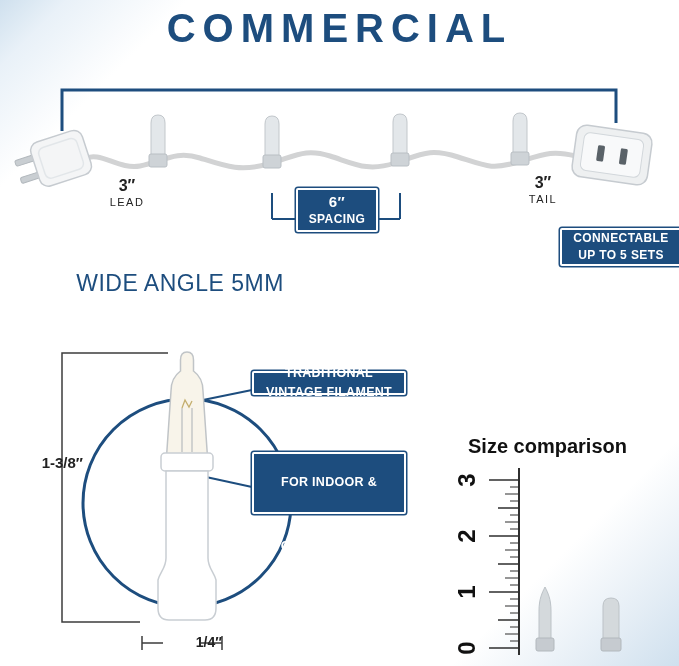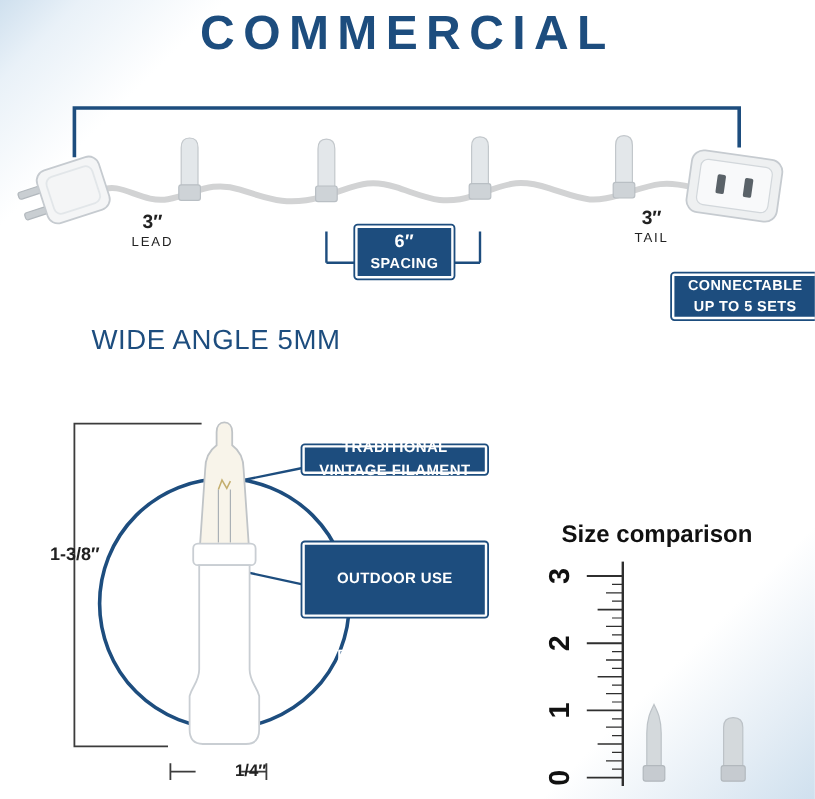--- a/index.html
+++ b/index.html
@@ -146,22 +146,22 @@
     <span>WIDE ANGLE 5MM</span>
   </div>
 
   <div class="badge" style="left:252px;top:371px;width:154px;height:24px;">
     <span class="tiny">TRADITIONAL</span>
     <span class="tiny">VINTAGE FILAMENT</span>
   </div>
 
   <div class="badge" style="left:252px;top:452px;width:154px;height:62px;gap:44px;">
     <span class="tiny">COMMERCIAL GRADE</span>
+    <span class="tiny">FOR INDOOR &amp;</span>
     <span class="tiny">OUTDOOR USE</span>
-    <span class="tiny">FOR INDOOR &amp;</span>
   </div>
 
   <div class="dim-label" style="left:10px;top:454px;width:54px;">1-3/8″</div>
 
   <div class="dim-label" style="left:161px;top:634px;width:42px;font-size:14px;">1/4″</div>
 
   <div id="size-comp-title" class="abs">Size comparison</div>
 
   <div class="ruler-num" style="left:452px;top:465px;">3</div>
   <div class="ruler-num" style="left:452px;top:521px;">2</div>

